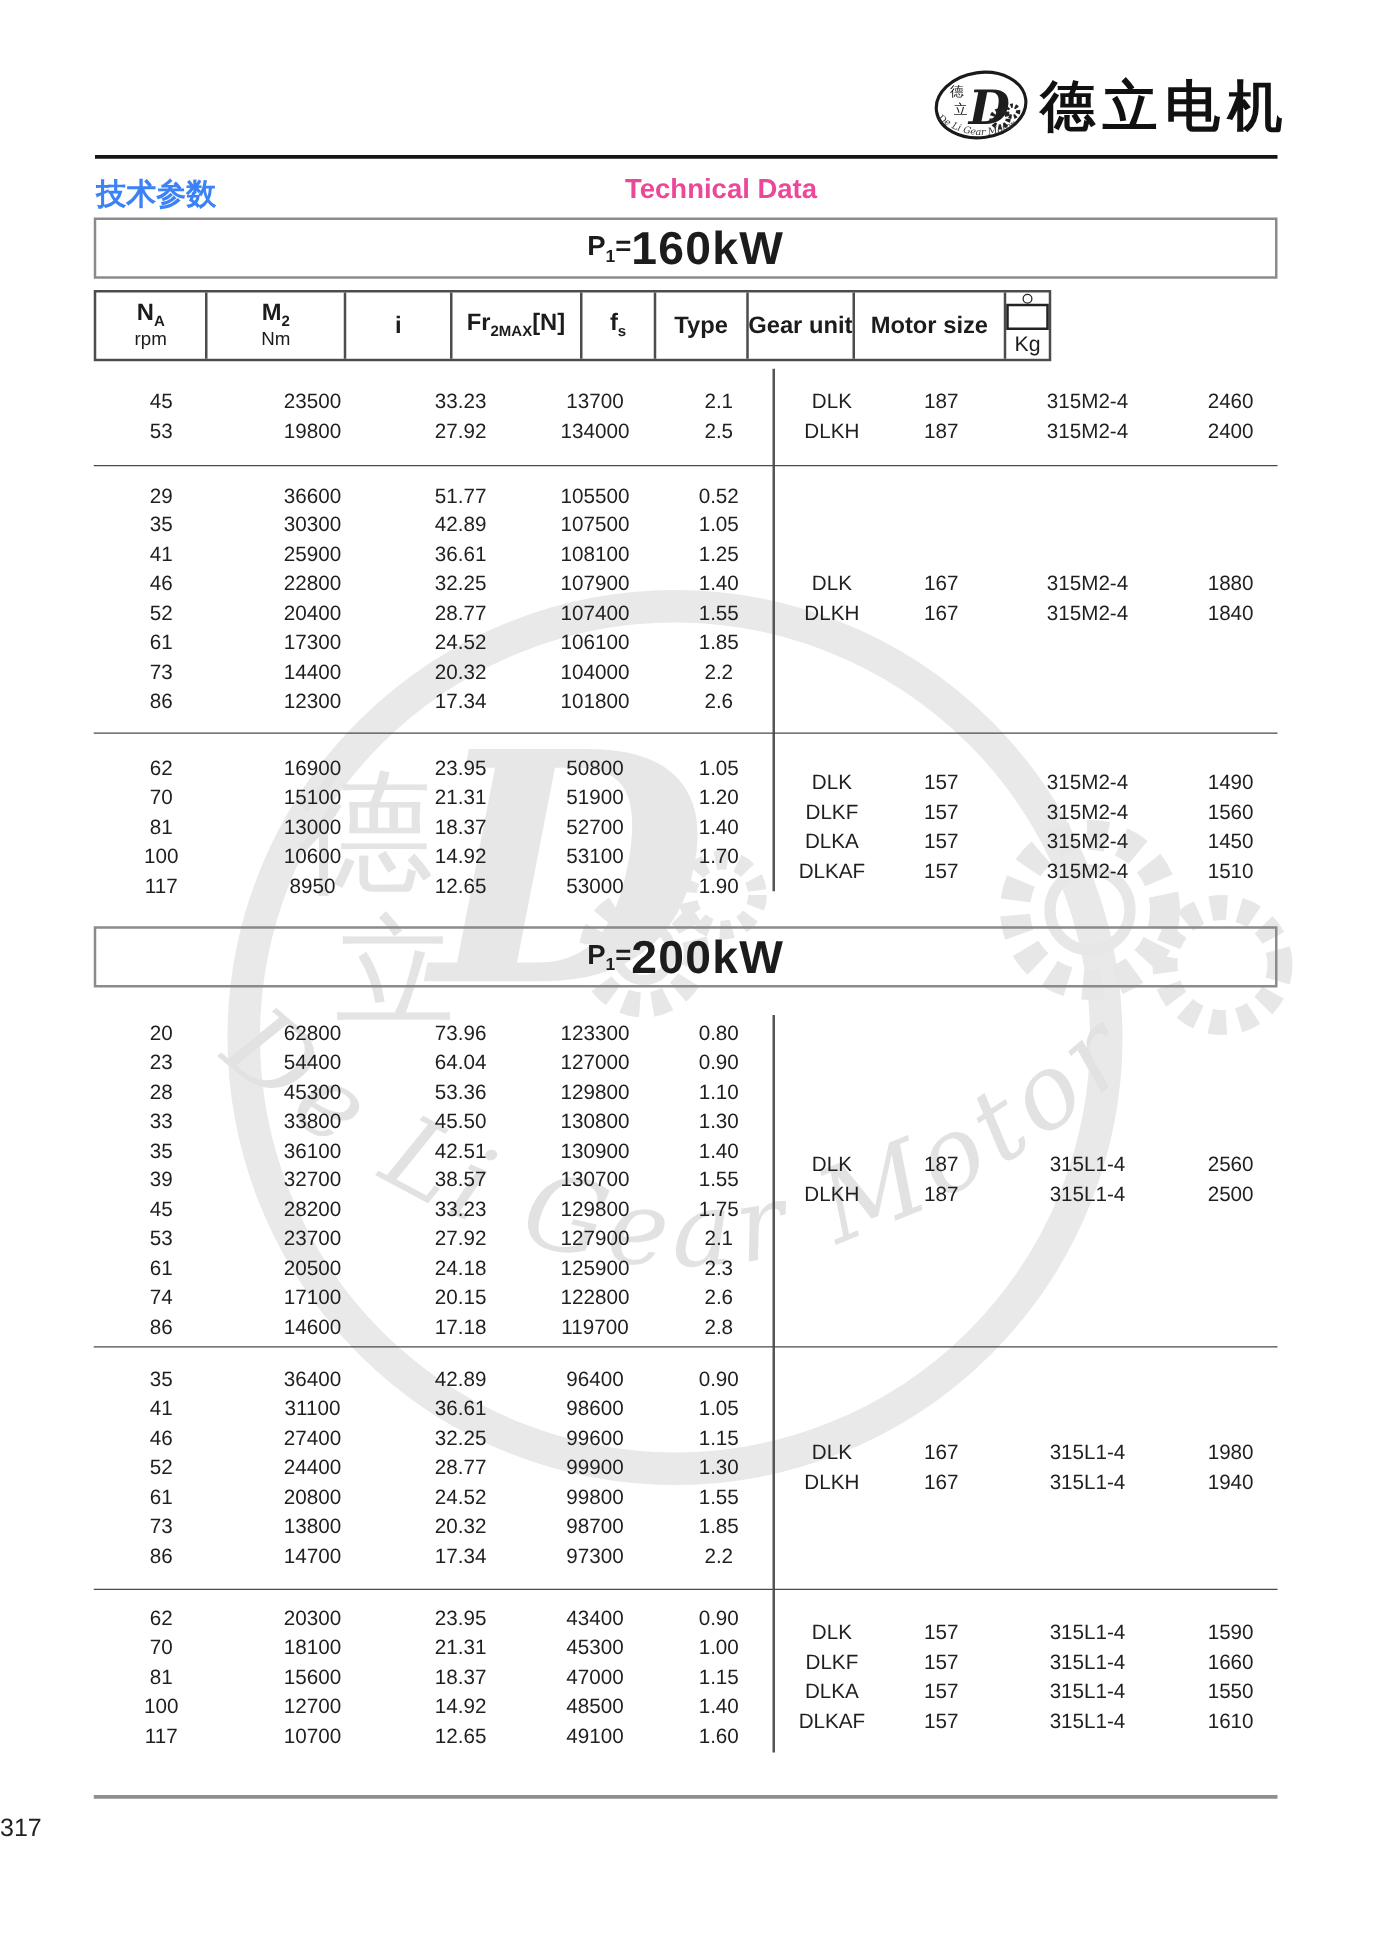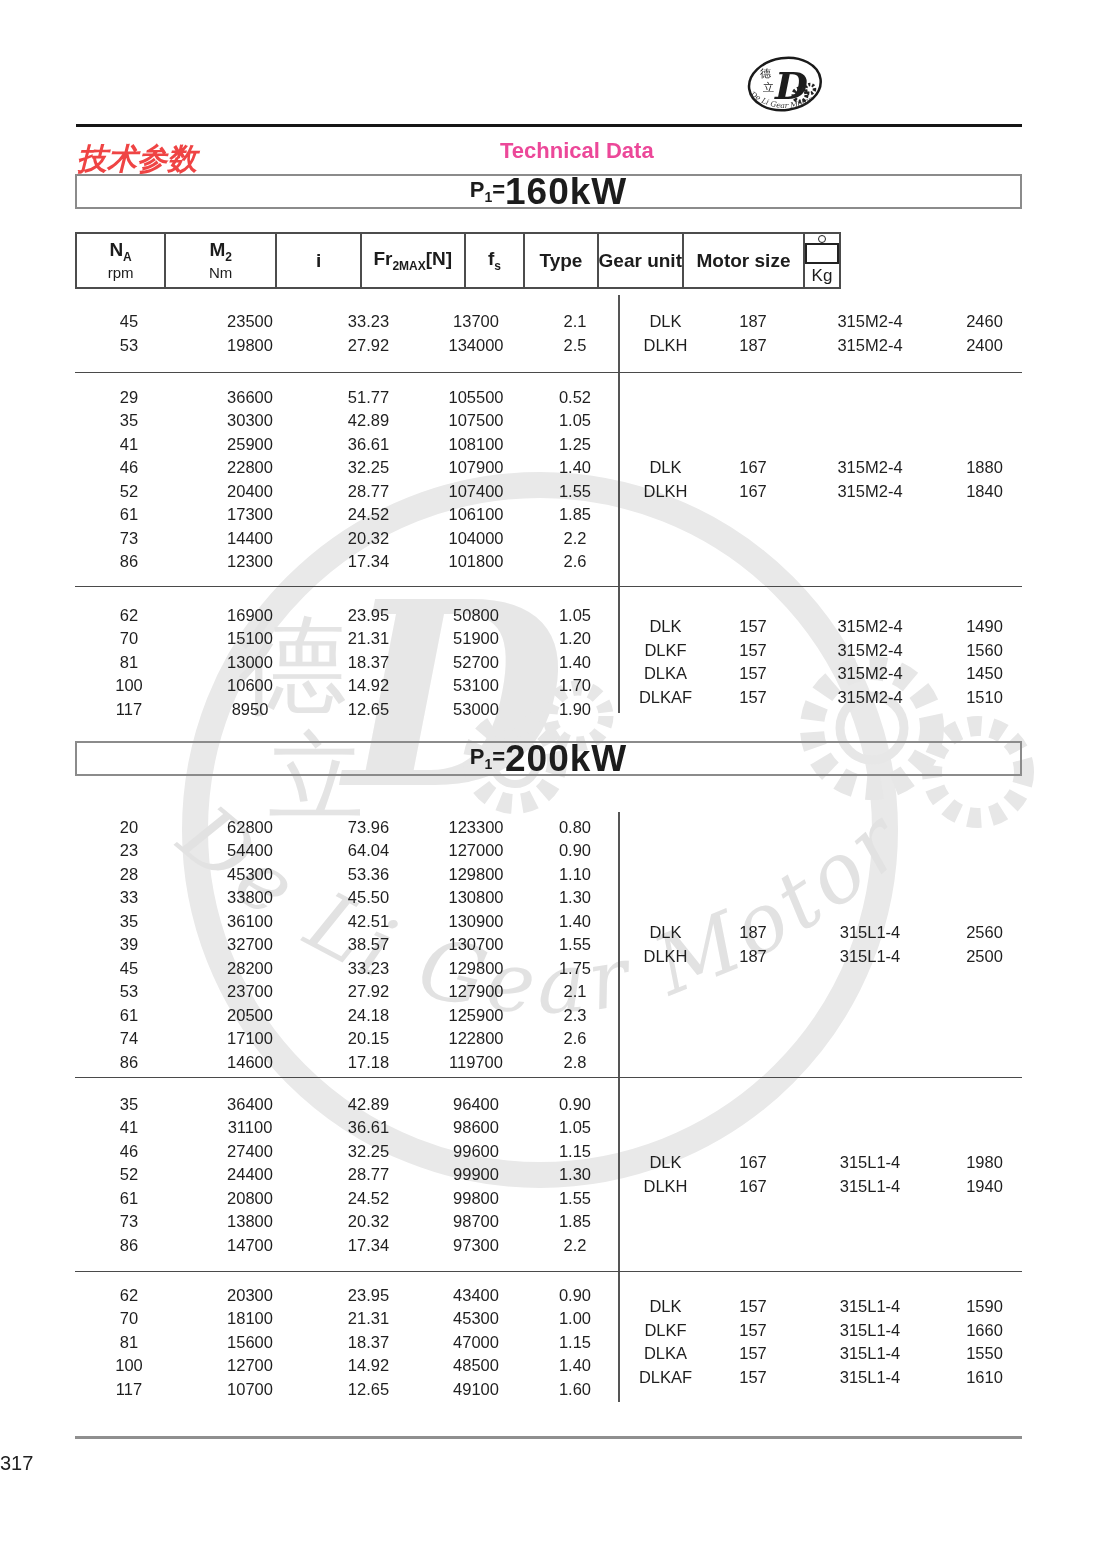--- a/index.html
+++ b/index.html
@@ -10,25 +10,25 @@
   
   .watermark { position:absolute; left:0; top:0; z-index:0; }
 
   .abs { position:absolute; z-index:1; }
 
   
   .logo-svg { position:absolute; left:738px; top:50px; z-index:1; }
   .brand { position:absolute; left:832px; top:56px; z-index:1; font-family:"DejaVu Serif", serif;
            font-weight:bold; font-size:44px; letter-spacing:6px; color:#111; white-space:nowrap; }
   .top-rule { left:76px; top:124px; width:946px; height:3px; background:#151515; }
-  .title-cn { left:77px; top:139px; font-size:30px; font-weight:bold; color:#ef4444;font-style:italic; }
+  .title-cn { left:77px; top:139px; font-size:24px; font-weight:bold; color:#3b82f6; }
   .title-en { left:500px; top:138px; width:280px; text-align:left; font-size:22px; font-weight:bold; color:#ec4899; }
 
   
-  .power-box { left:75px; width:947px; height:35px; border:2px solid #8b8b8b; background:transparent;
+  .power-box { left:75px; width:947px; height:49px; border:2px solid #8b8b8b; background:transparent;
                display:flex; align-items:center; justify-content:center; }
   #pbox0 { top:174px; }
   #pbox1 { top:741px; }
   .psmall { font-size:22px; font-weight:bold; }
   .psmall sub { font-size:14px; font-weight:bold; }
   .pbig { font-size:37px; font-weight:bold; letter-spacing:1px; }
 
   
   .col-head { left:75px; top:232px; width:766px; height:57px; border:2px solid #4c4c4c; display:flex; }
   .hc { border-right:2px solid #4c4c4c; display:flex; flex-direction:column; align-items:center;
@@ -102,20 +102,21 @@
     <text x="37" y="49" font-size="38" font-weight="bold" font-style="italic" font-family="DejaVu Serif, serif" fill="#1d1d1d">D</text>
     <g fill="none" stroke="#222">
       <circle cx="62" cy="45" r="6.5" stroke-width="4" stroke-dasharray="2.5 2"></circle>
       <circle cx="72" cy="39" r="4.5" stroke-width="3.5" stroke-dasharray="2 1.8"></circle>
     </g>
     <path id="logoArc" d="M 10 44 Q 47 72 86 44" fill="none"></path>
     <text font-size="7.5" font-style="italic" font-family="DejaVu Serif, serif" fill="#333">
       <textPath href="#logoArc" startOffset="3%">De Li Gear Motor</textPath>
     </text>
   </svg>
+  <div class="brand">德立电机</div>
 
   <div class="abs top-rule"></div>
   <div class="abs title-cn">技术参数</div>
   <div class="abs title-en">Technical Data</div>
 
   <div class="abs power-box" id="pbox0">
     <span class="psmall"><span>P</span><sub>1</sub><span>=</span></span>
     <span class="pbig">160kW</span>
   </div>
 

